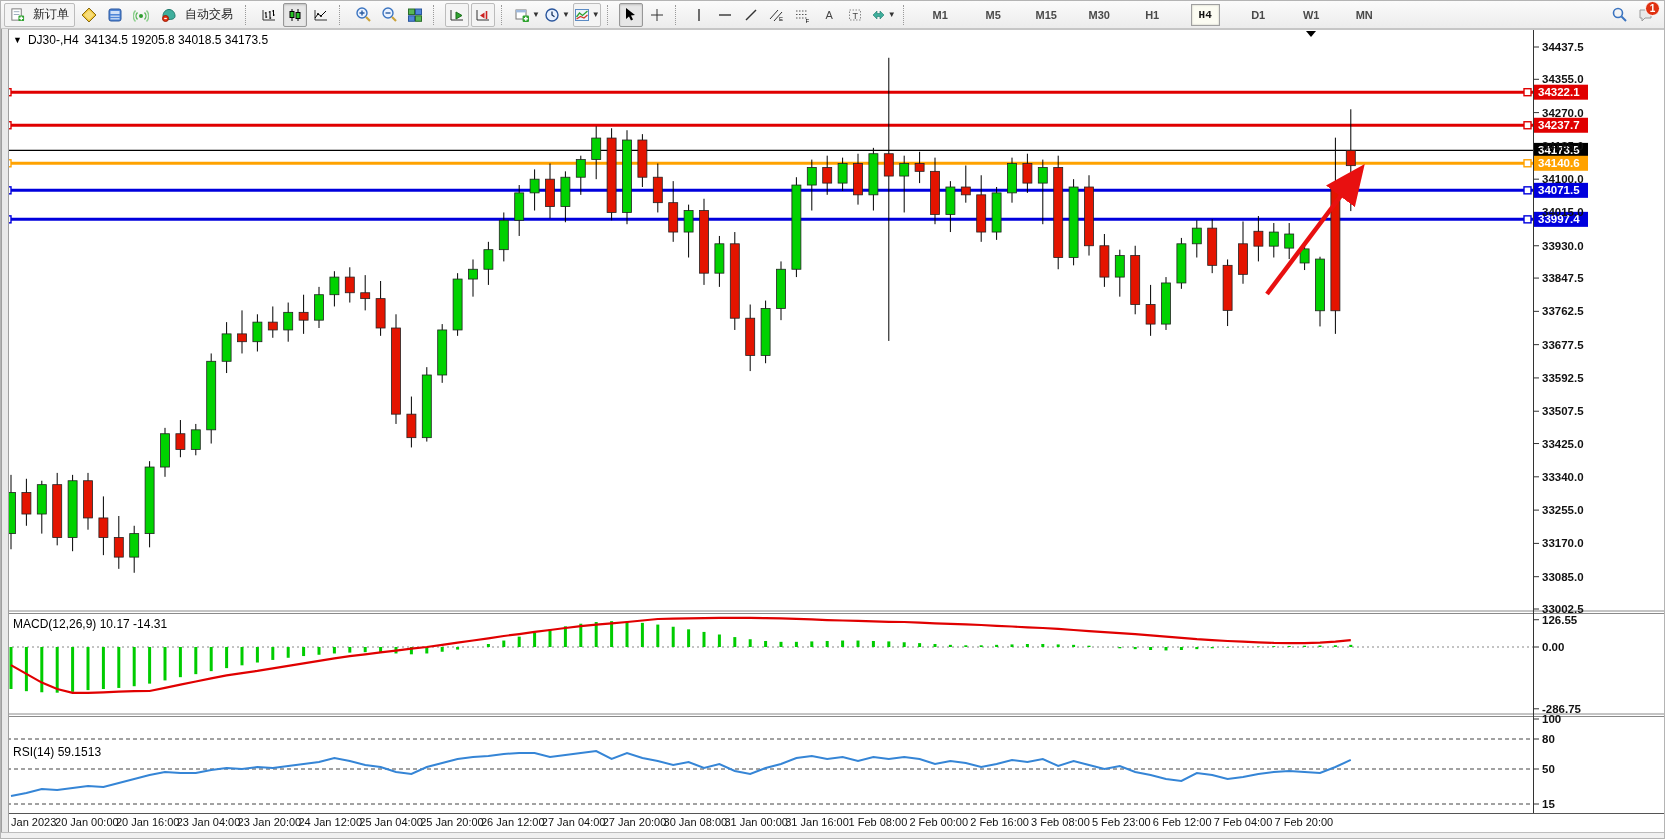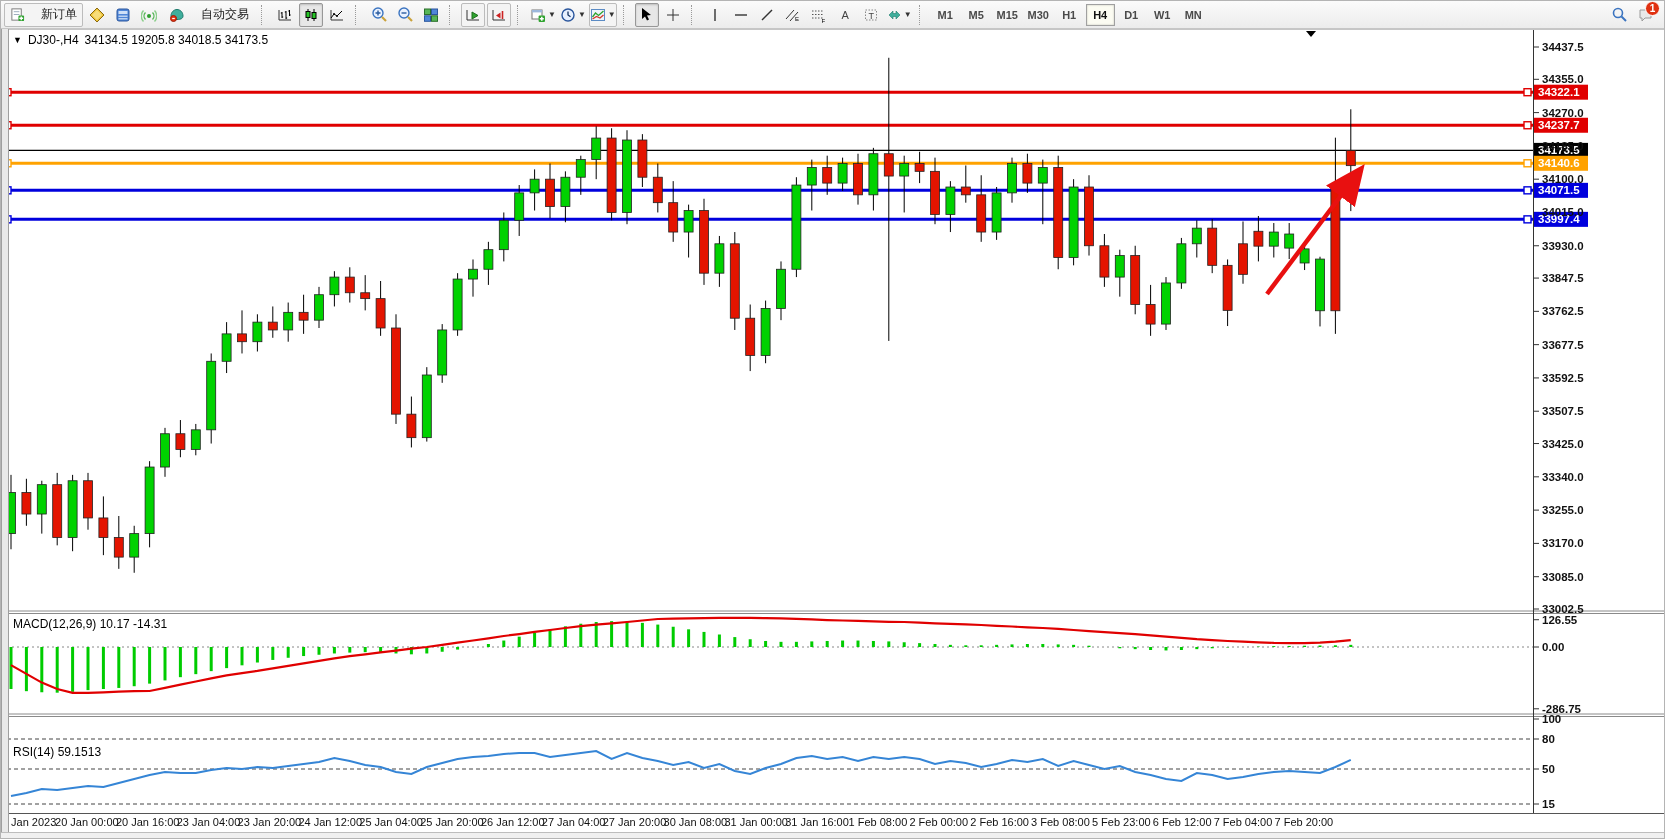--- a/index.html
+++ b/index.html
@@ -5,26 +5,26 @@
   html,body{margin:0;padding:0;background:#dcdcdc;}
   #app{position:relative;width:1665px;height:839px;background:#ffffff;overflow:hidden;
        font-family:"Liberation Sans",sans-serif;border:1px solid #b4b4b4;box-sizing:border-box;}
   
   #toolbar{position:absolute;left:0;top:0;width:1665px;height:28px;background:linear-gradient(#fbfbfb,#ececec);
            border-bottom:1px solid #c6c6c6;display:flex;align-items:center;padding:0 2px;box-sizing:border-box;z-index:50;}
   .btn{display:inline-flex;align-items:center;justify-content:center;height:24px;min-width:24px;
        border:1px solid transparent;border-radius:2px;margin:0 1px;box-sizing:border-box;cursor:default;}
   .btn.framed{border-color:#bcbcbc;background:#f4f4f4;}
   .btn.pressed{background:#e7e7e7;border-color:#979797;box-shadow:inset 0 1px 2px rgba(0,0,0,.18);}
-  .btn.textbtn{padding:0 5px;gap:16px;font-size:12px;color:#222;}
+  .btn.textbtn{padding:0 5px;gap:8px;font-size:12px;color:#222;}
   .drop{font-size:8px;color:#333;margin-left:2px;}
   .sep{width:6px;height:20px;border-left:1px dotted #9a9a9a;margin:0 4px 0 5px;}
   .tfbtn{min-width:29px;height:22px;font-size:11px;font-weight:bold;color:#4a4a4a;display:inline-flex;
-         align-items:center;justify-content:center;border:1px solid transparent;margin:0 1px;box-sizing:border-box;}
-  .tfbtn.active{background:#fcfcf2;border-color:#a0a0a0;box-shadow:inset 0 0 2px rgba(0,0,0,.25);color:#111;}
+         align-items:center;justify-content:center;border:1px solid transparent;margin:0 12px;box-sizing:border-box;}
+  .tfbtn.active{background:#fcfcf2;border-color:#a0a0a0;box-shadow:inset 0 0 2px rgba(0,0,0,.25);color:#111;font-family:Liberation Mono, monospace;}
   #tb-right{margin-left:auto;display:flex;align-items:center;padding-right:6px;}
   .badge{position:absolute;right:-4px;top:-3px;background:#e03010;color:#fff;font-size:10px;font-weight:bold;
          width:13px;height:13px;border-radius:50%;display:flex;align-items:center;justify-content:center;border:1px solid #fff;}
   
   #chart-svg{position:absolute;left:0;top:0;}
   #title-row{position:absolute;left:12px;top:32px;font-size:12px;color:#000;display:flex;align-items:center;gap:6px;z-index:10;}
   #title-row .tri{font-size:9px;color:#000;}
   .pane-label{position:absolute;left:12px;font-size:12px;color:#000;z-index:10;text-align:center;}
   #macd-label{top:616px;}
   #rsi-label{top:744px;}

